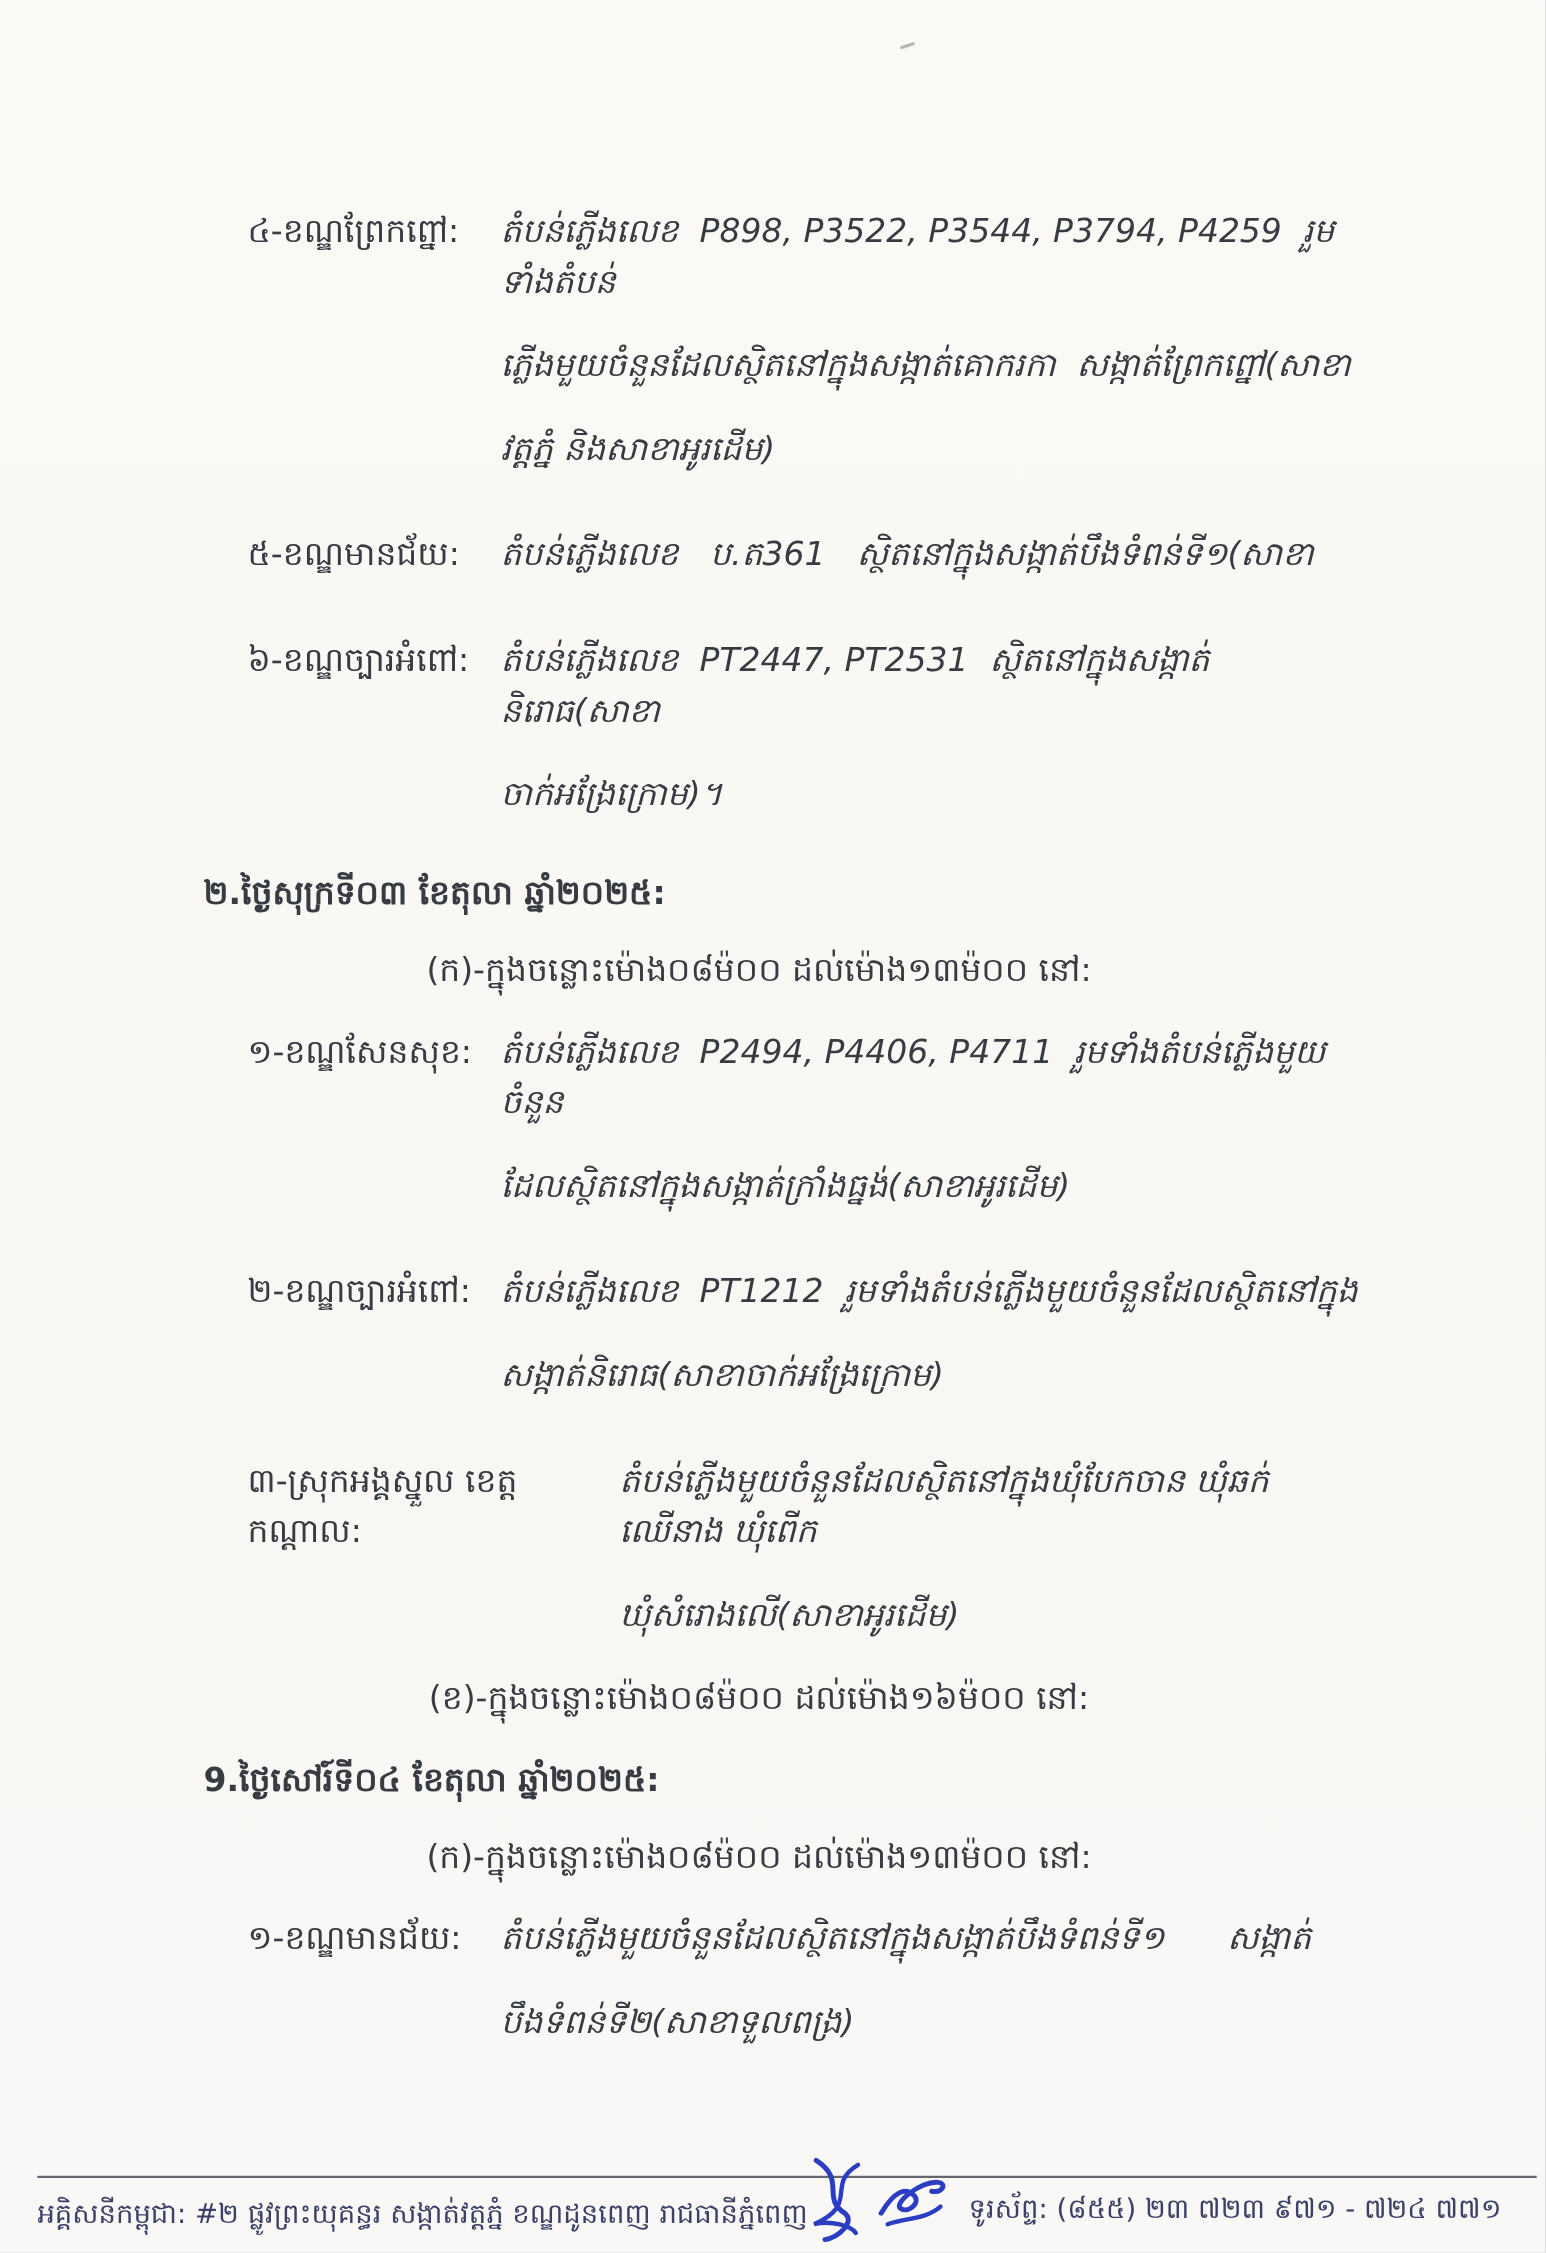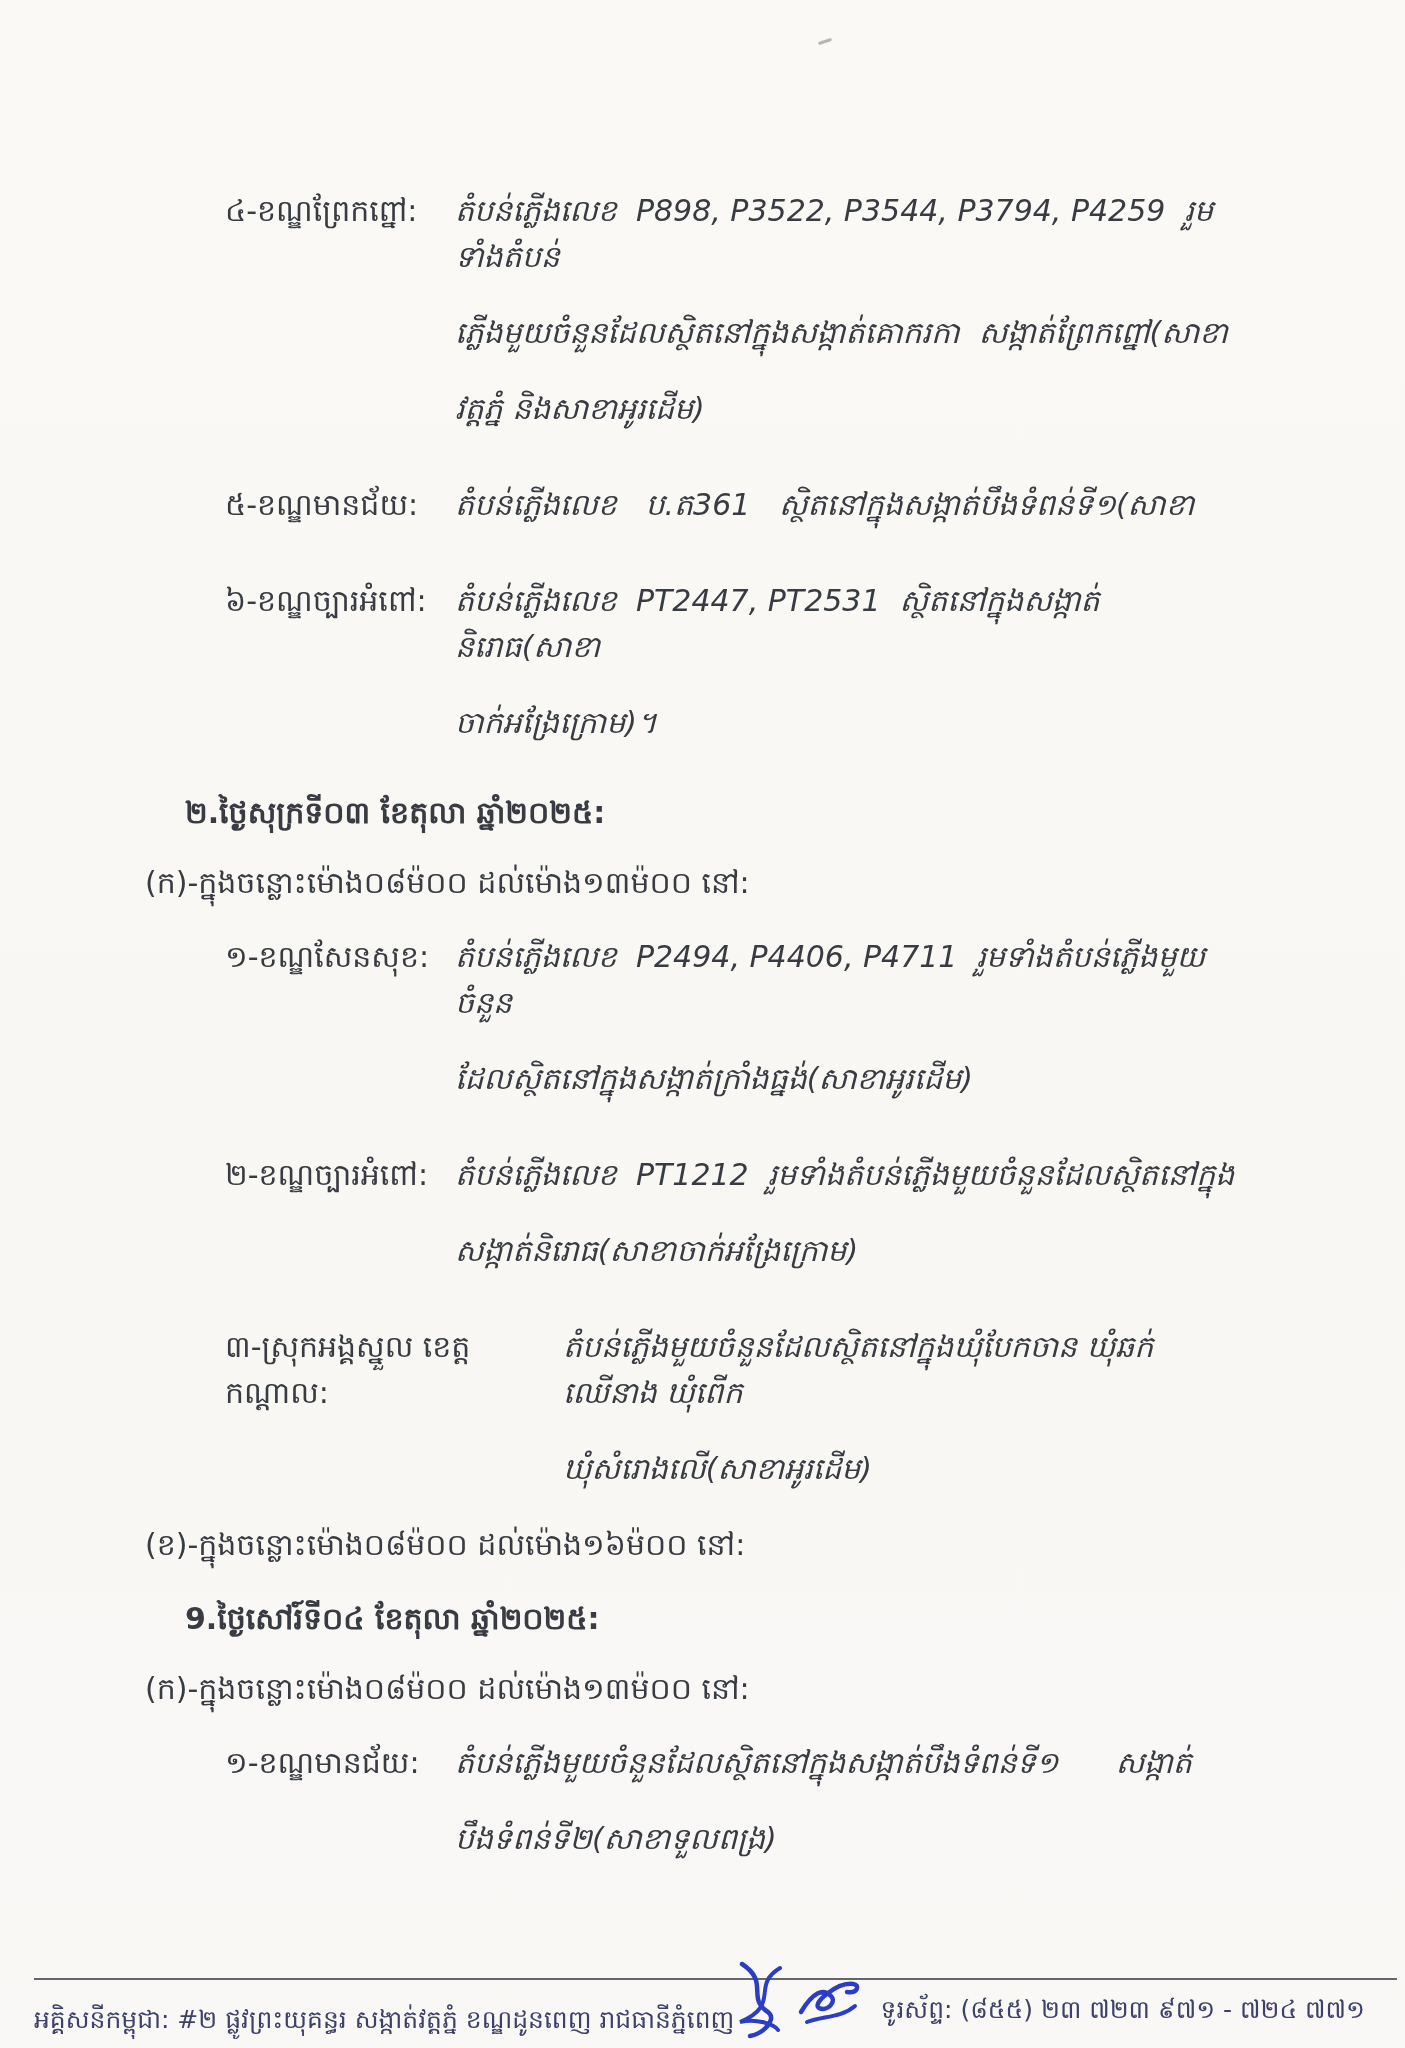--- a/index.html
+++ b/index.html
@@ -42,20 +42,21 @@
   .entry.wide .entry-label { width: 338px; }
   .entry-body { flex: 1; min-width: 0; }
   .entry-body .line { margin-bottom: 30px; font-style: italic; }
   .sec-heading {
     margin: 14px 0 16px 40px;
     font-weight: 700;
   }
   .time-line {
     margin: 0 0 28px 0;
     font-weight: 500;
+    text-align: center;
   }
   .sec-heading + .time-line { margin-top: 24px; }
   .footer {
     position: absolute;
     left: 0; right: 0;
     bottom: 8px;
   }
   .footer-rule {
     height: 0;
     border-top: 2px solid #63666d;
@@ -68,21 +69,21 @@
     padding: 6px 40px 0 34px;
   }
   .footer-text {
     font-size: 25px;
     line-height: 40px;
     color: #3d4168;
     white-space: pre-wrap;
   }
   .footer-left, .footer-right {
     display: flex;
-    align-items: flex-end;
+    align-items: center;
   }
   .ink { flex: none; }
   .ink-left { margin-left: -6px; margin-top: -26px; }
   .ink-right { margin-right: 6px; margin-top: -14px; }
 </style>
 </head>
 <body>
 
 <div class="page">
 

